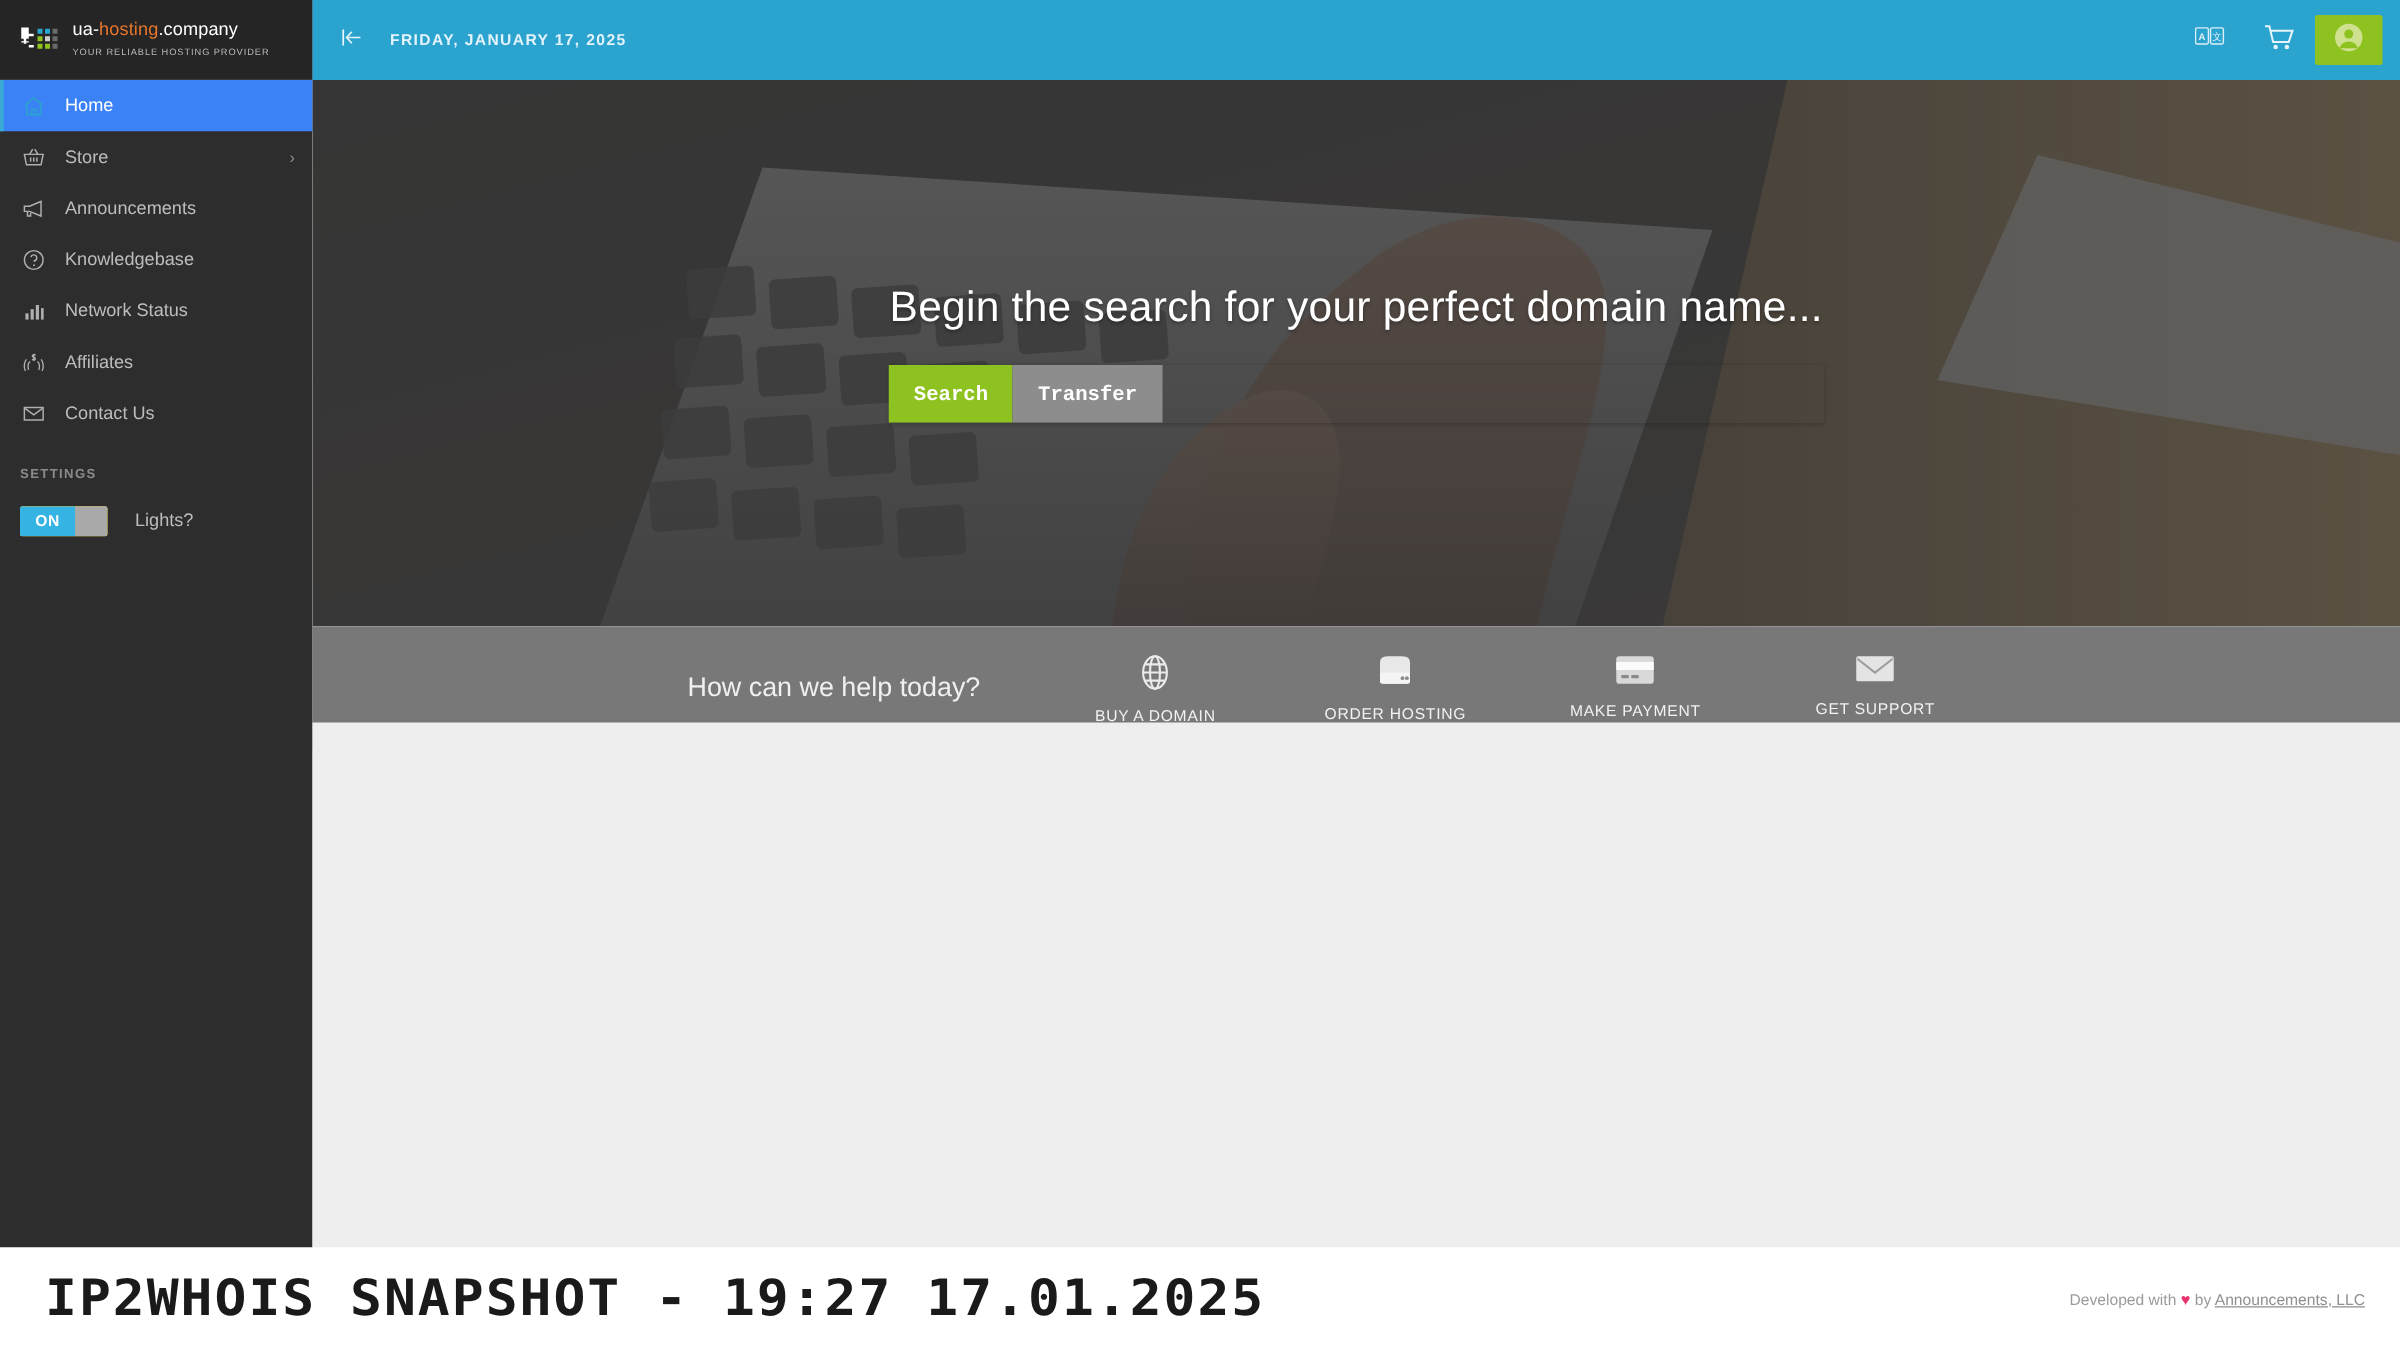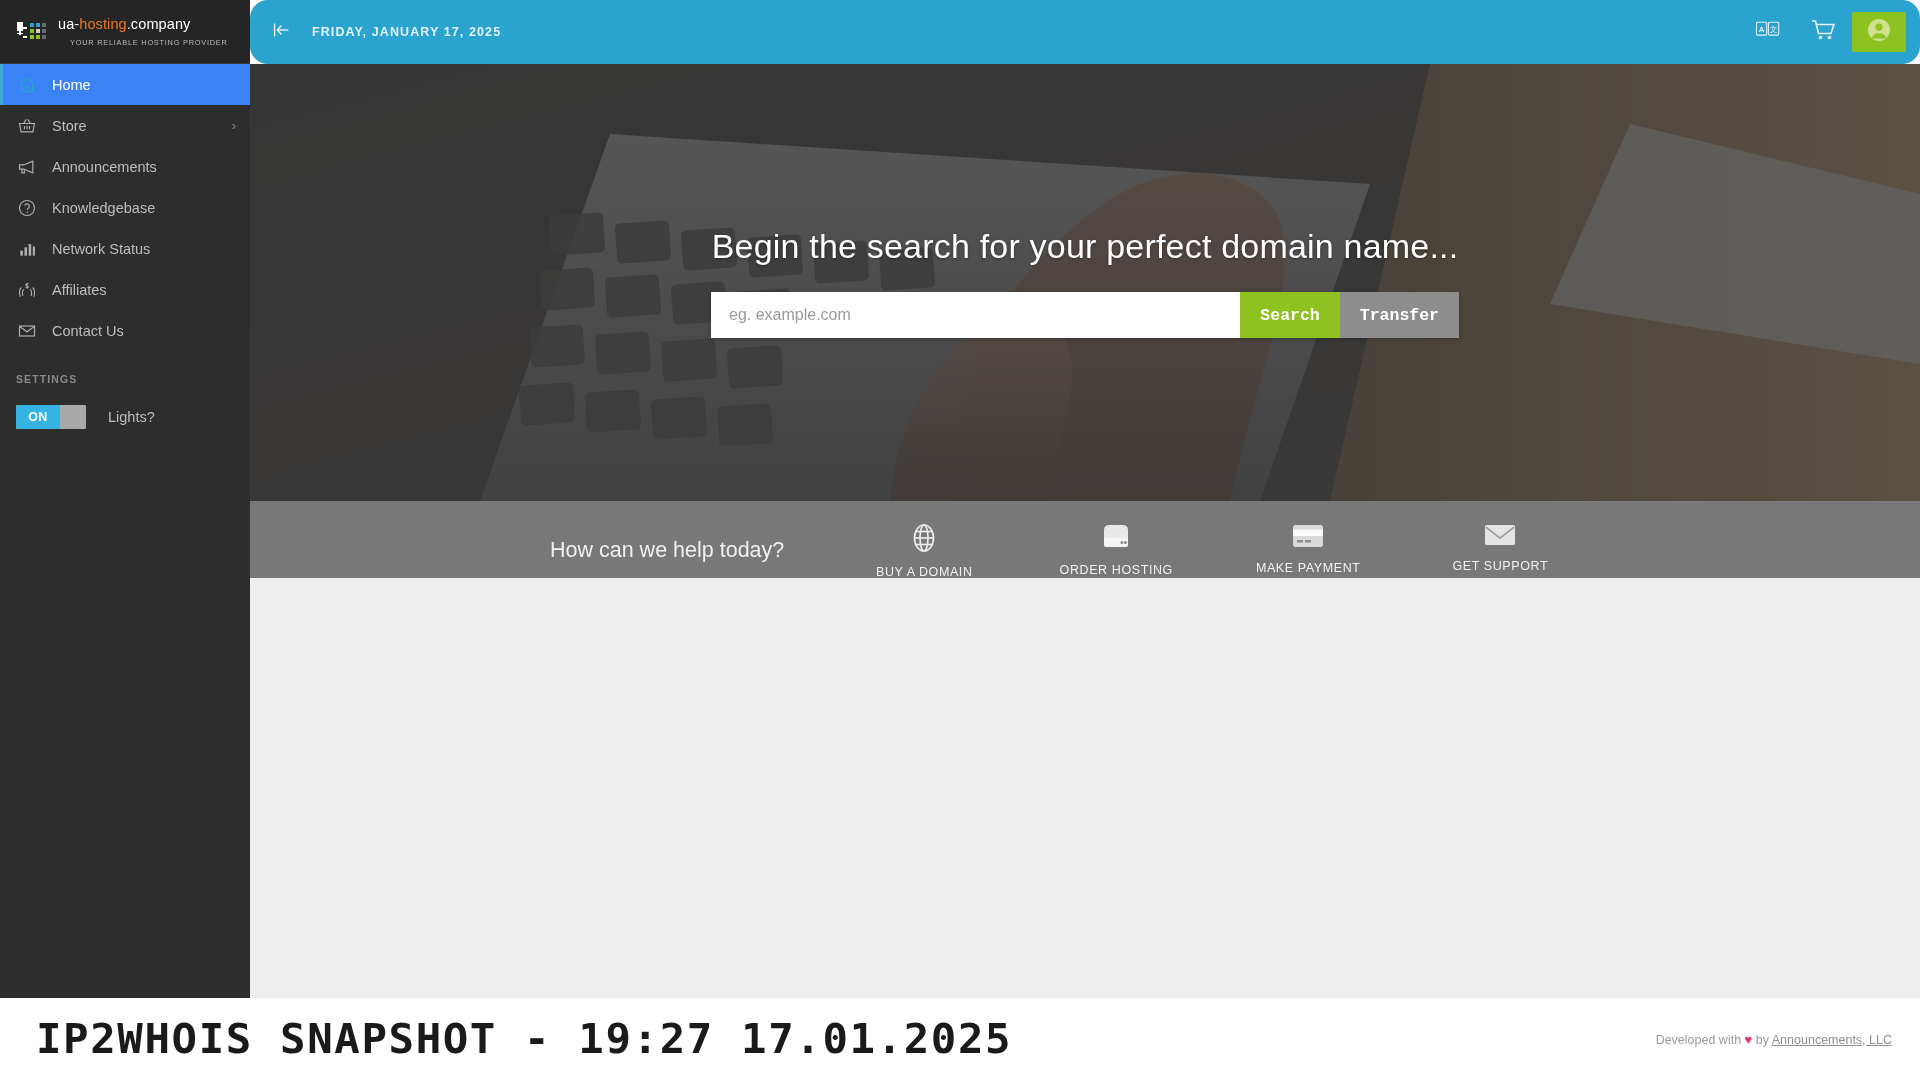--- a/index.html
+++ b/index.html
@@ -21,21 +21,21 @@
   #brand {
     height: 64px; display: flex; align-items: center;
     padding-left: 14px; gap: 10px;
     background: #252525;
     border-bottom: 1px solid #3a3a3a;
   }
   .logo-mark { width: 34px; height: 28px; position: relative; flex: 0 0 auto; }
   .brand-text { line-height: 1; }
   .brand-line1 { font-size: 14.5px; color: #ffffff; letter-spacing: .1px; white-space: nowrap; }
   .brand-line1 .accent { color: #e8762a; }
-  .brand-line2 { font-size: 7.4px; color: #b9b9b9; letter-spacing: .75px; margin-top: 3px; white-space: nowrap; margin-left: 12px; }
+  .brand-line2 { font-size: 7.4px; color: #b9b9b9; letter-spacing: .75px; margin-top: 3px; white-space: nowrap; }
 
   .sect-label {
     font-size: 10.5px; letter-spacing: 1.1px; color: #8a8a8a;
     padding: 22px 0 12px 16px; font-weight: bold;
   }
   .nav-item {
     display: flex; align-items: center; gap: 14px;
     height: 41px; padding-left: 16px; padding-right: 14px;
     color: #bdbdbd; font-size: 14.5px; cursor: pointer;
     position: relative;
@@ -56,21 +56,21 @@
   .toggle .on {
     background: #35b3e2; color: #ffffff; font-size: 12.5px; font-weight: bold;
     letter-spacing: .5px; width: 44px; display: flex; align-items: center; justify-content: center;
   }
   .toggle .knob { flex: 1; background: #a9a9a9; }
   .toggle-label { font-size: 14.5px; color: #bdbdbd; }
 
   
   #topbar {
     position: absolute; left: 250px; top: 0; right: 0; height: 64px;
-    background: #2ba3cf; display: flex; align-items: center; border-radius: 18px;
+    background: #2ba3cf; display: flex; align-items: center;
   }
   #collapse-btn { width: 62px; display: flex; align-items: center; justify-content: center; cursor: pointer; }
   #topdate {
     color: #e2f3fb; font-size: 12.5px; letter-spacing: 1.1px; font-weight: bold;
   }
   #topright { margin-left: auto; display: flex; align-items: center; height: 100%; }
   .top-ico-btn { width: 56px; height: 100%; display: flex; align-items: center; justify-content: center; cursor: pointer; }
   #avatar-btn {
     width: 54px; height: 40px; margin-right: 14px; background: #8ec220;
     display: flex; align-items: center; justify-content: center; cursor: pointer; border-radius: 2px;
@@ -358,21 +358,20 @@
         </g>
         <path d="M700 437 C700 300 760 210 840 150 C900 100 980 95 1020 140 C1060 190 1010 300 980 437 Z" fill="url(#handg)"></path>
         <path d="M640 437 C650 340 700 270 760 250 C800 240 830 270 820 330 C812 380 800 410 795 437 Z" fill="url(#handg)" opacity=".9"></path>
       </svg>
     </div>
     <div id="hero-tint"></div>
 
     <div id="hero-inner">
       <h1 id="hero-title">Begin the search for your perfect domain name...</h1>
       <div id="searchbar">
-        <input id="domain-input" type="text" placeholder="eg. example.com" style="">
         <button id="search-btn">Search</button>
         <button id="transfer-btn">Transfer</button>
       </div>
     </div>
   </section>
 
   <section id="actionbar">
     <span id="help-text">How can we help today?</span>
     <div id="actions">
 

